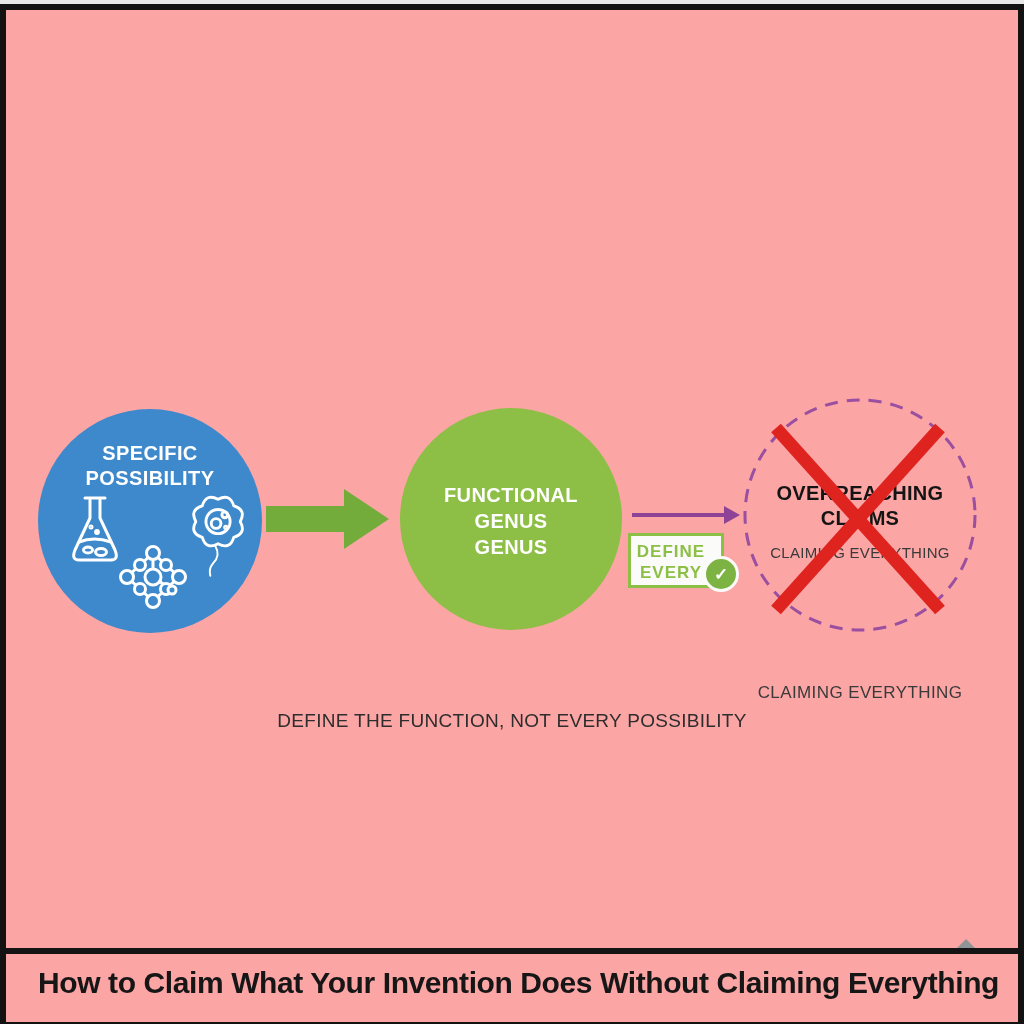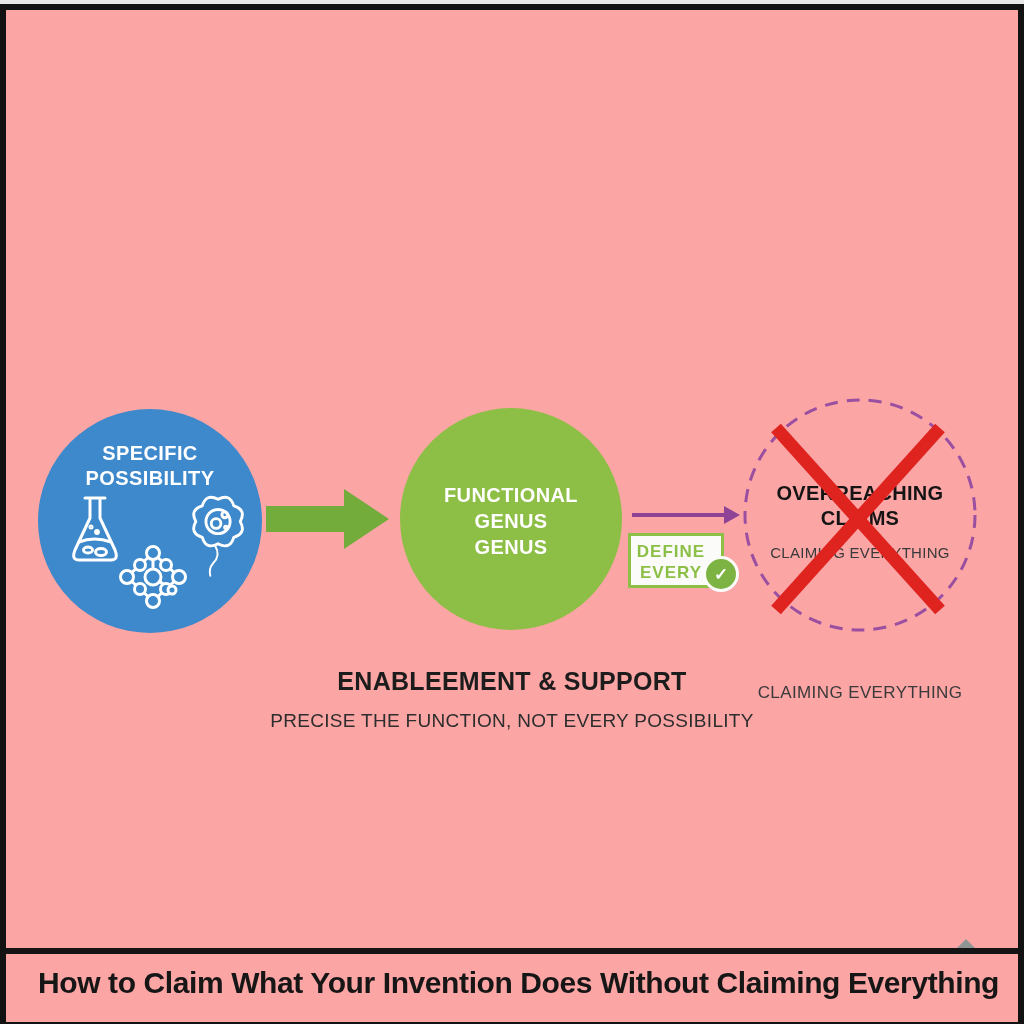--- a/index.html
+++ b/index.html
@@ -155,22 +155,21 @@
   <div class="abs dashed-text">
     <div class="dashed-title">OVERREACHING</div>
     <div class="dashed-title">CLAIMS</div>
     <div class="dashed-sub">CLAIMING EVERYTHING</div>
   </div>
   <svg class="abs red-x" style="left:758px;top:410px" width="200" height="210" viewBox="0 0 200 210">
     <line x1="18" y1="14" x2="182" y2="196" stroke="#DF2420" stroke-width="13"></line>
     <line x1="182" y1="14" x2="18" y2="196" stroke="#DF2420" stroke-width="13"></line>
   </svg>
 
-  <div class="abs caption-heading">ENABLEEMENT &amp; SUPPORT</div>
-  <div class="abs caption-sub">PRECISE THE FUNCTION, NOT EVERY POSSIBILITY</div>
+  <div class="abs caption-sub">DEFINE THE FUNCTION, NOT EVERY POSSIBILITY</div>
   <div class="abs right-caption">CLAIMING EVERYTHING</div>
 
   <div class="abs separator"></div>
   <div class="abs notch"></div>
   <div class="abs footer-title">How to Claim What Your Invention Does Without Claiming Everything</div>
 
   <div class="border-overlay"></div>
 </div>
 
 </body></html>

